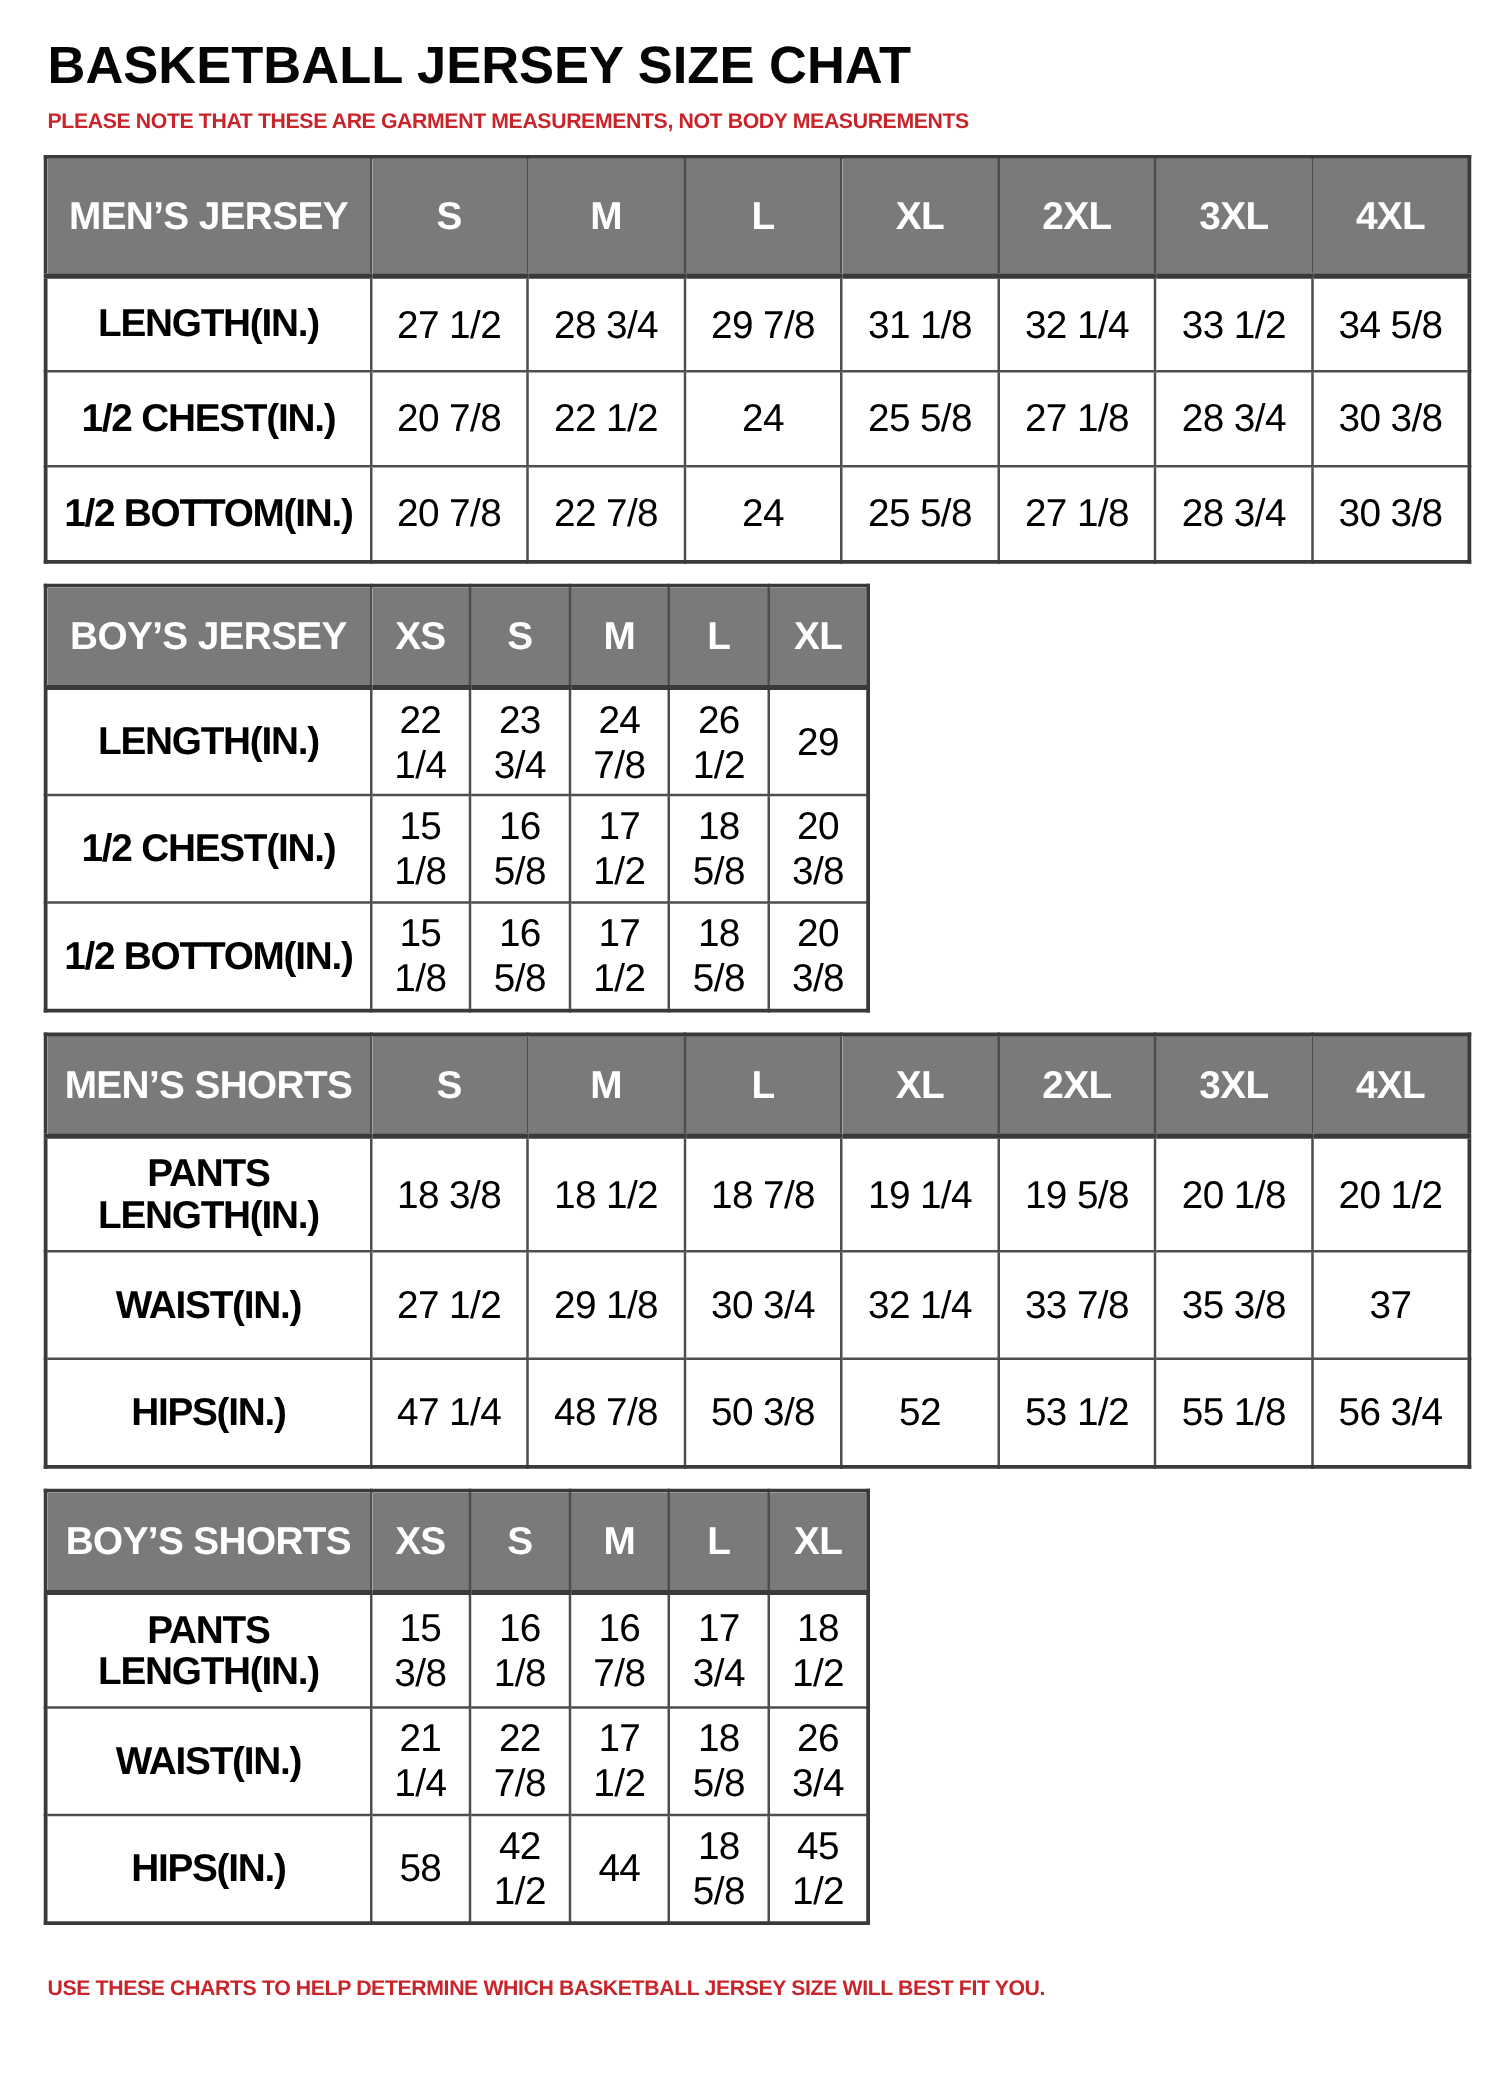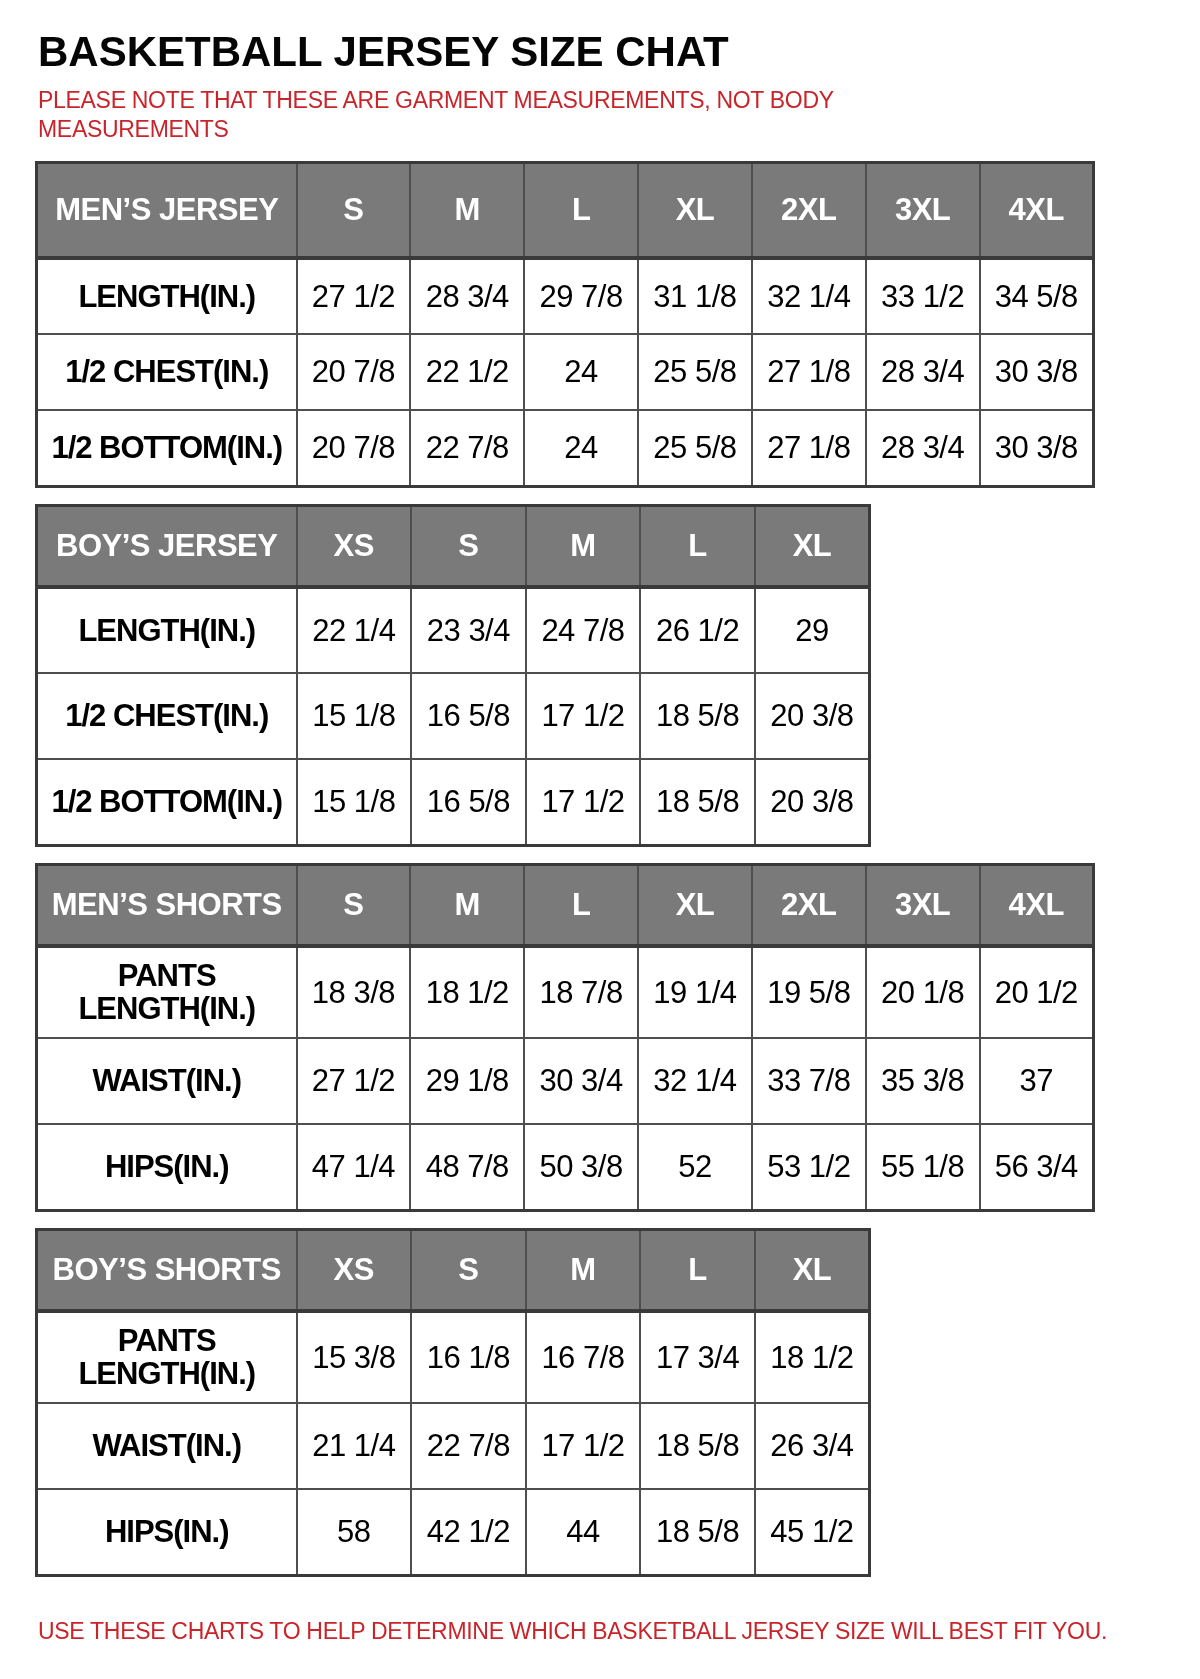--- a/index.html
+++ b/index.html
@@ -25,39 +25,39 @@
     margin:8px 0 10px 38px;
     font-size:42px;
     font-weight:bold;
     letter-spacing:0px;
     color:#050505;
     white-space:nowrap;
   }
   .note{
     margin:4px 0 0 38px;
     max-width:810px;
-    font-size:23px;
-    font-weight:normal;
+    font-size:17px;
+    font-weight:bold;
     line-height:1.28;
     color:var(--note-red);
     letter-spacing:-0.3px;
   }
   .note-bottom{
     margin-top:40px;
     max-width:1150px;
   }
   .tables-area{margin:0;}
   table.size-table{
     border-collapse:collapse;
     table-layout:fixed;
     margin:16px 0 0 35px;
     border:3px solid var(--border-outer);
   }
-  table.wide{width:1060px;}
-  table.narrow{width:836px;}
+  table.wide{width:1142px;}
+  table.narrow{width:661px;}
   col.label-col{width:260px;}
   .size-table th,.size-table td{
     border:2px solid var(--border-inner);
     text-align:center;
     vertical-align:middle;
     padding:0 2px;
     overflow:hidden;
   }
   .size-table thead th{
     background:var(--header-bg);

